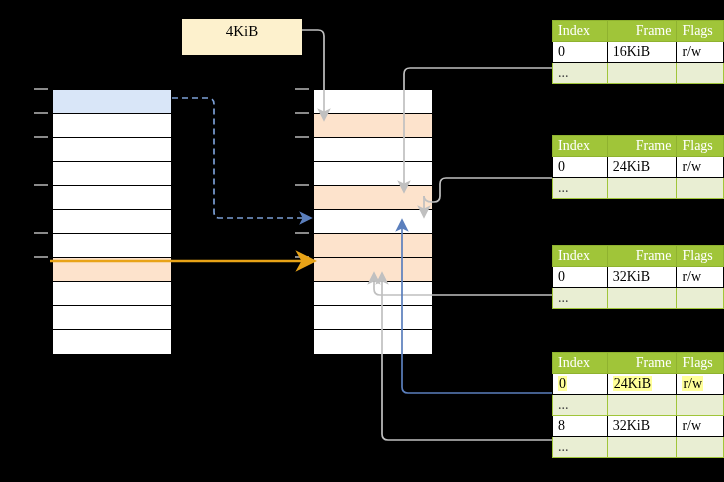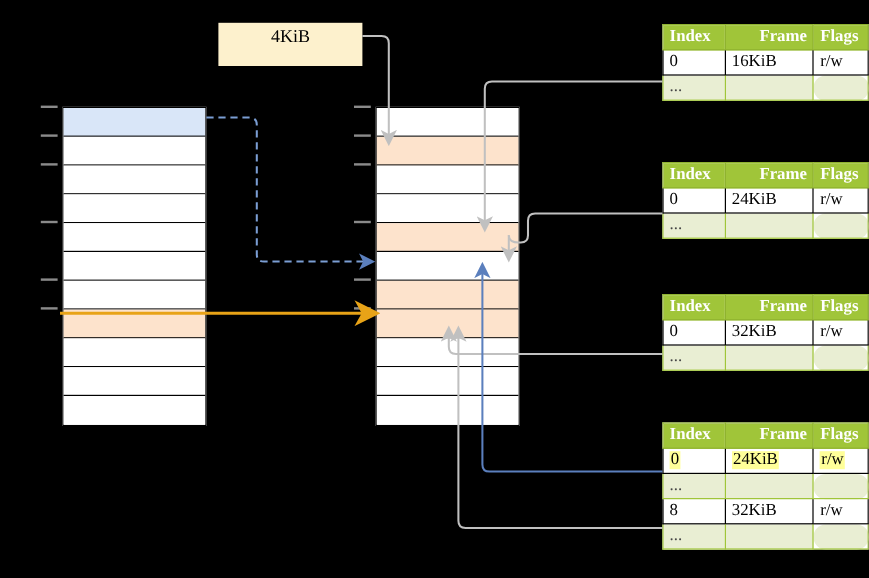--- a/index.html
+++ b/index.html
@@ -23,27 +23,27 @@
     border:1px solid #000;
     padding:2px 5px;
     text-align:left;
     height:21px;
     box-sizing:border-box;
     white-space:nowrap;
   }
   .pt th{
     background:#a0c539;
     color:#ffffff;
-    font-weight:bold;
+    font-weight:normal;
     border:1px solid #8fb22f;
     font-size:14px;
   }
   .pt td.c-idx{width:58px;}
   .pt td.c-frm{width:60px;}
-  .pt td.c-flg{width:48px;border-radius:10px;}
+  .pt td.c-flg{width:48px;}
   .pt th.c-idx{width:58px;}
   .pt th.c-frm{width:60px;padding-left:28px;}
   .pt th.c-flg{width:48px;margin-left:36px;}
   .row-ell td{
     background:#e9eed3;
     color:#444;
     border-color:#a0c539;
   }
   .hl{background:#ffff99;padding:0 1px;}
 

